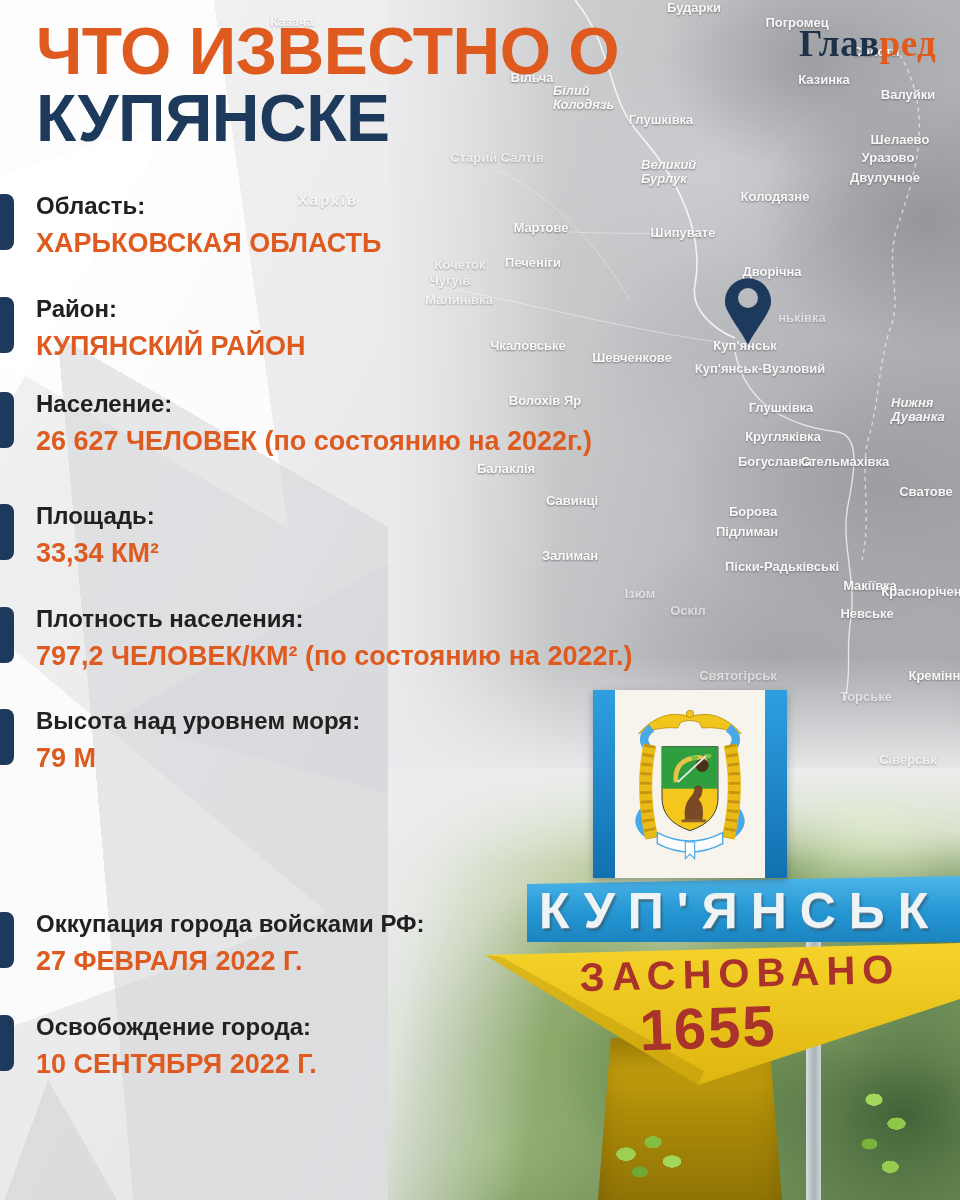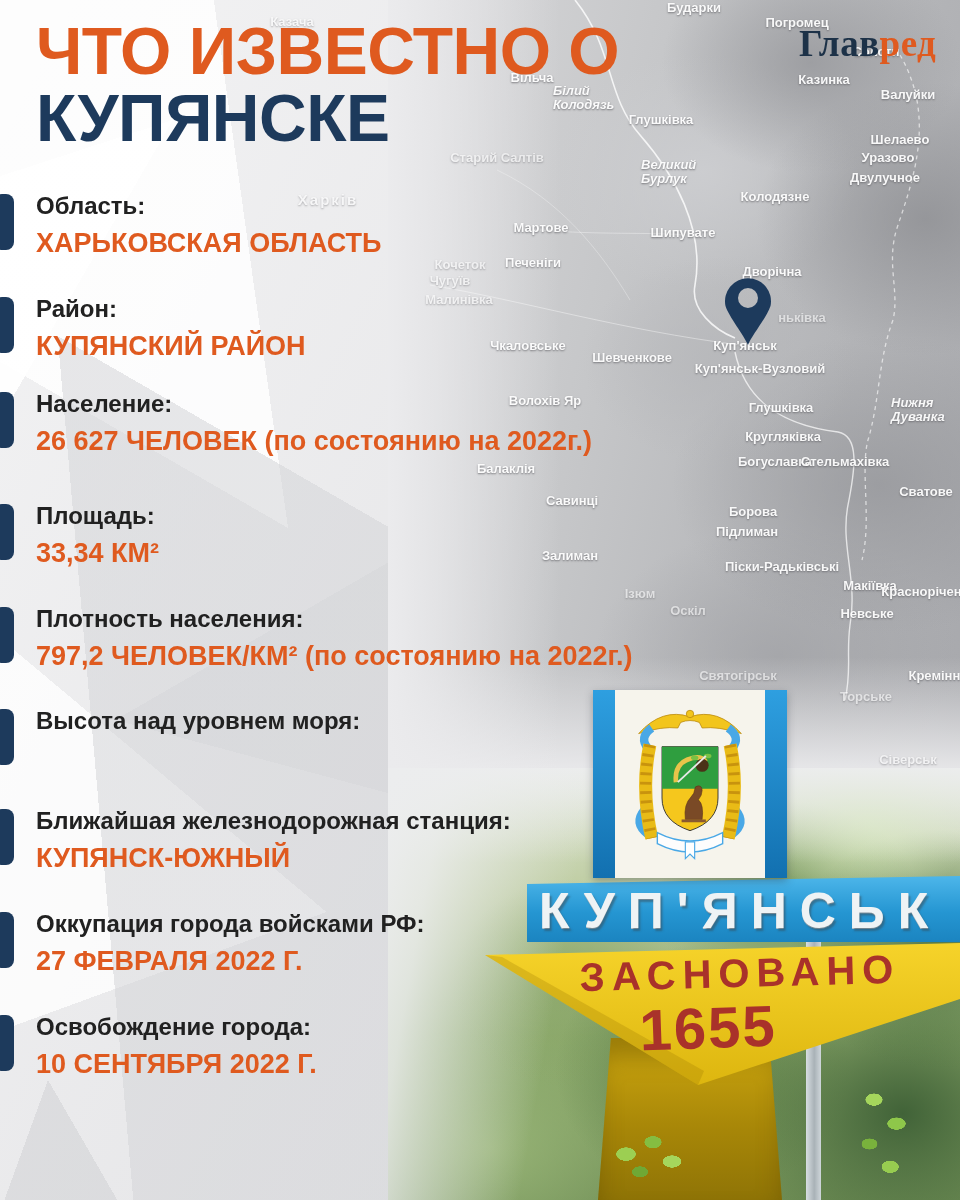--- a/index.html
+++ b/index.html
@@ -311,25 +311,21 @@
       <div class="fact-value">33,34 КМ²</div>
     </div>
     <div class="fact" style="top:605px">
       <span class="fact-bar"></span>
       <div class="fact-label">Плотность населения:</div>
       <div class="fact-value">797,2 ЧЕЛОВЕК/КМ² (по состоянию на 2022г.)</div>
     </div>
     <div class="fact" style="top:707px">
       <span class="fact-bar"></span>
       <div class="fact-label">Высота над уровнем моря:</div>
-    </div>
-    <div class="fact" style="top:807px">
-      <span class="fact-bar"></span>
-      <div class="fact-label">Ближайшая железнодорожная станция:</div>
-      <div class="fact-value">КУПЯНСК-ЮЖНЫЙ</div>
+      <div class="fact-value">79 М</div>
     </div>
     <div class="fact" style="top:910px">
       <span class="fact-bar"></span>
       <div class="fact-label">Оккупация города войсками РФ:</div>
       <div class="fact-value">27 ФЕВРАЛЯ 2022 Г.</div>
     </div>
     <div class="fact" style="top:1013px">
       <span class="fact-bar"></span>
       <div class="fact-label">Освобождение города:</div>
       <div class="fact-value">10 СЕНТЯБРЯ 2022 Г.</div>

